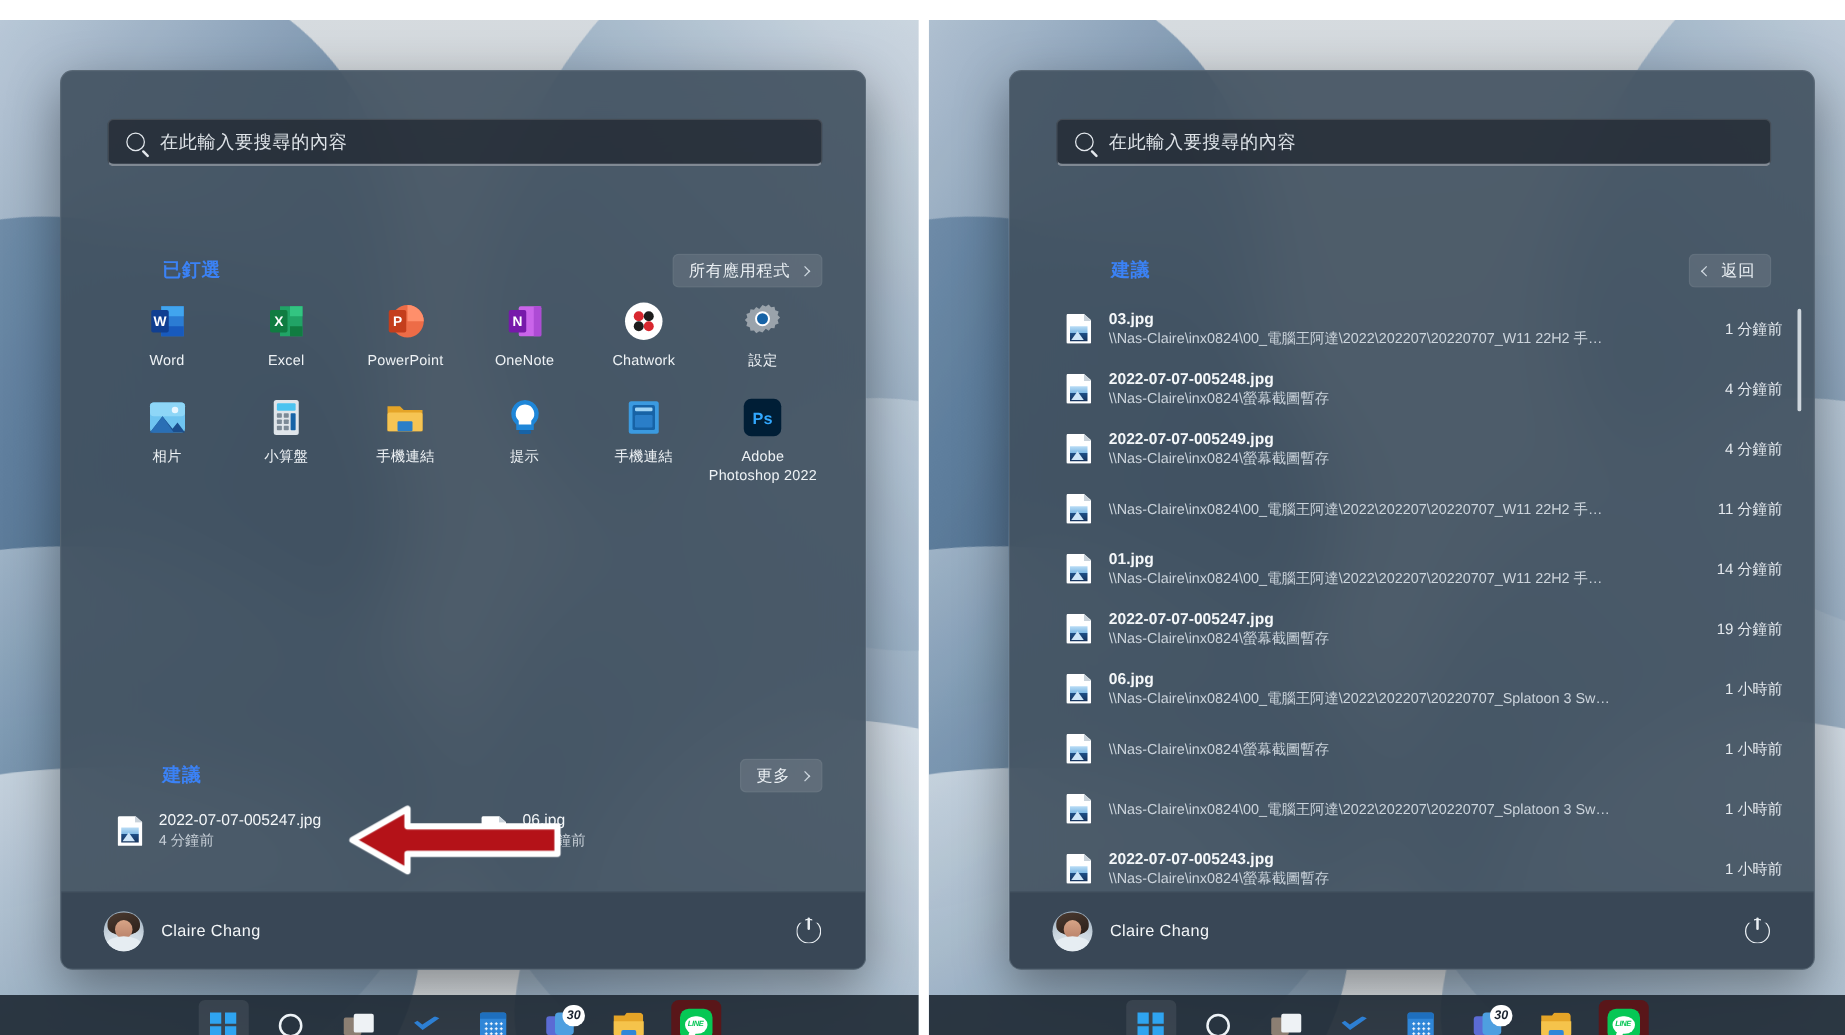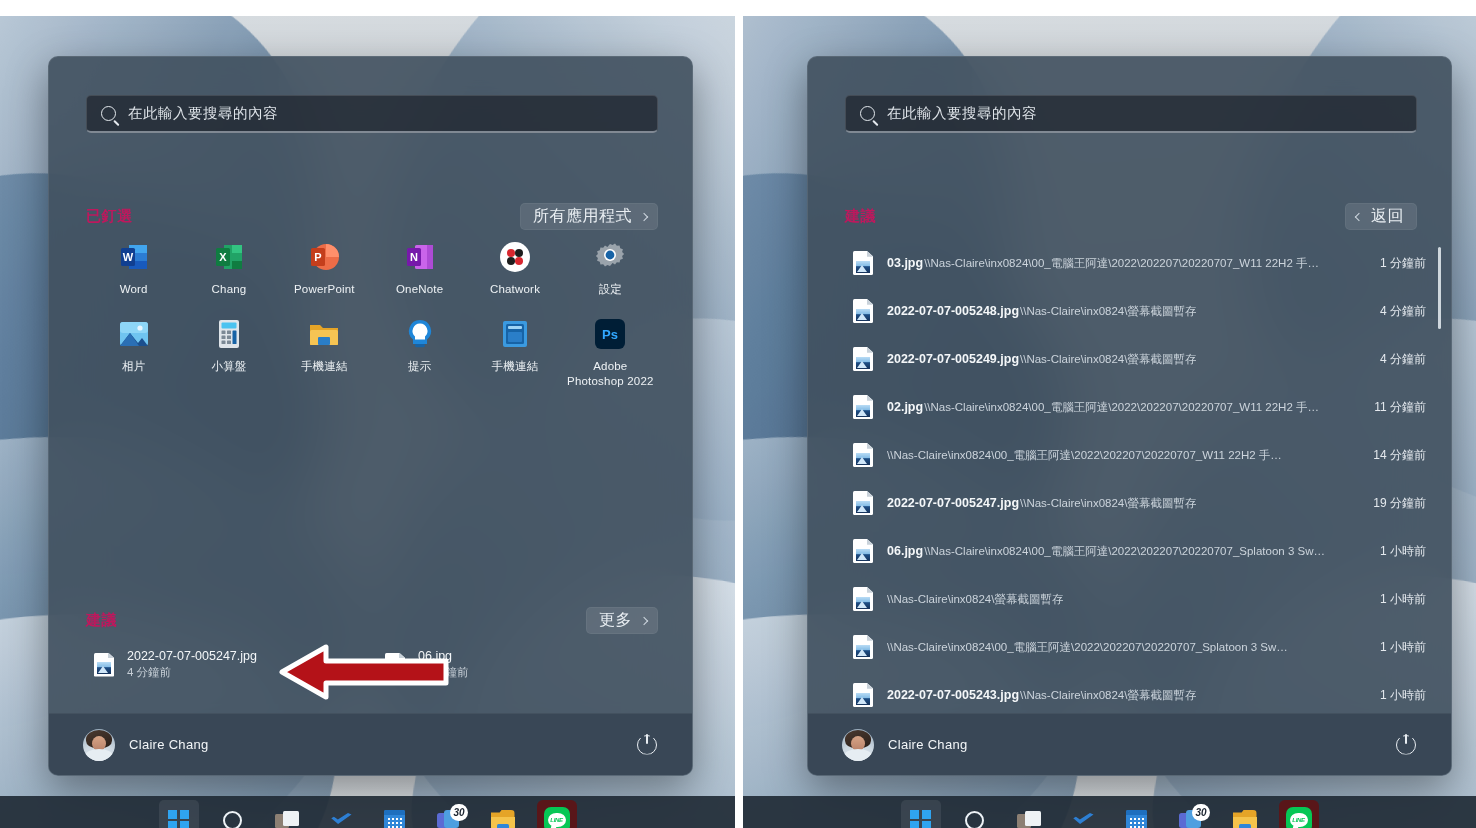--- a/index.html
+++ b/index.html
@@ -72,26 +72,26 @@
     border-radius: 5px;
     display: flex; align-items: center; gap: 12px; padding: 0 14px;
   }
   .searchbox .ph { color: #dfe4e9; font-size: 14.5px; letter-spacing:.5px; }
   .mag { width:15px; height:15px; border:1.6px solid #e3e8ed; border-radius:50%; position:relative; flex:0 0 auto; }
   .mag::after { content:""; position:absolute; right:-5px; bottom:-4px; width:7px; height:1.7px;
                 background:#e3e8ed; transform: rotate(45deg); border-radius:1px; }
 
   
   .sec-head { position:absolute; display:flex; align-items:center; justify-content:space-between; width:572px; left:37px; }
-  .sec-title { color:#be185d; font-size:15px; font-weight:700; letter-spacing:.6px; }
+  .sec-title { color:#3b82f6; font-size:15px; font-weight:700; letter-spacing:.6px;margin-left:44px; }
   .pillbtn {
     background: rgba(255,255,255,0.10);
     border-radius: 5px; height:27px; padding: 0 10px 0 12px;
     display:flex; align-items:center; gap:9px;
-    color:#e9eef2; font-size:16px; letter-spacing:.5px;
+    color:#e9eef2; font-size:13px; letter-spacing:.5px;
     border: 1px solid rgba(255,255,255,0.05);
   }
   .chev { width:6px; height:6px; border-right:1.6px solid #cfd8e0; border-top:1.6px solid #cfd8e0;
           transform: rotate(45deg); display:inline-block; }
   .chev.left { transform: rotate(-135deg); }
 
   
   .pin-grid { position:absolute; left:37px; top:182px; width:572px;
               display:grid; grid-template-columns: repeat(6, 1fr); row-gap: 18px; }
   .pin { display:flex; flex-direction:column; align-items:center; gap:9px; padding-top:2px; }
@@ -102,21 +102,21 @@
   .rec-grid { position:absolute; left:37px; top:586px; width:572px;
               display:grid; grid-template-columns: 1fr 1fr; column-gap: 10px; }
   .rec-item { display:flex; align-items:center; gap:13px; padding:6px 8px; border-radius:5px; }
   .rec-text { display:flex; flex-direction:column; gap:2px; min-width:0; }
   .rec-name { color:#f4f7f9; font-size:12.5px; white-space:nowrap; overflow:hidden; text-overflow:ellipsis; }
   .rec-sub  { color:#c6ced6; font-size:11.5px; }
 
   
   .rec-list { position:absolute; left:37px; top:182px; width:585px; }
   .rl-row { display:flex; align-items:center; gap:14px; height:48px; padding:0 4px 0 8px; border-radius:5px; }
-  .rl-txt { flex:1 1 auto; min-width:0; display:flex; flex-direction:row; gap:1px; }
+  .rl-txt { flex:1 1 auto; min-width:0; display:flex; flex-direction:column; gap:1px; }
   .rl-name { color:#f4f7f9; font-size:12.5px; font-weight:700; white-space:nowrap; overflow:hidden; text-overflow:ellipsis; }
   .rl-path { color:#ccd4dc; font-size:11.5px; white-space:nowrap; overflow:hidden; text-overflow:ellipsis; }
   .rl-time { color:#e4e9ee; font-size:12px; flex:0 0 auto; white-space:nowrap; padding-left:8px; }
 
   
   .fileicon { width:20px; height:24px; position:relative; flex:0 0 auto; }
   .fileicon .sheet { position:absolute; inset:0; background:#ffffff; border-radius:1.5px;
                      clip-path: polygon(0 0, 70% 0, 100% 22%, 100% 100%, 0 100%); }
   .fileicon .fold { position:absolute; right:0; top:0; width:30%; height:24%;
                     background:#c9d2da; clip-path: polygon(0 0, 100% 100%, 0 100%); }
@@ -252,21 +252,21 @@
           <div class="pin">
             <span class="appicon">
               <svg width="32" height="32" viewBox="0 0 32 32">
                 <rect x="11" y="4" width="18" height="24" fill="#21a366"></rect>
                 <rect x="19" y="4" width="10" height="8" fill="#33c481"></rect>
                 <rect x="19" y="20" width="10" height="8" fill="#107c41"></rect>
                 <rect x="3" y="7" width="14" height="18" rx="1.6" fill="#107c41"></rect>
                 <text x="10" y="20" font-size="11" font-weight="bold" fill="#fff" text-anchor="middle" font-family="Liberation Sans, sans-serif">X</text>
               </svg>
             </span>
-            <span class="lbl">Chang</span>
+            <span class="lbl">Excel</span>
           </div>
 
           <div class="pin">
             <span class="appicon">
               <svg width="32" height="32" viewBox="0 0 32 32">
                 <circle cx="18" cy="16" r="13" fill="#ed6c47"></circle>
                 <path d="M18 3a13 13 0 0 1 13 13H18z" fill="#ff8f6b"></path>
                 <rect x="3" y="7" width="14" height="18" rx="1.6" fill="#c43e1c"></rect>
                 <text x="10" y="20" font-size="11" font-weight="bold" fill="#fff" text-anchor="middle" font-family="Liberation Sans, sans-serif">P</text>
               </svg>
@@ -566,32 +566,32 @@
             </span>
             <span class="rl-time">4 分鐘前</span>
           </div>
           <div class="rl-row">
             <span class="fileicon">
                 <span class="sheet"></span>
                 <span class="fold"></span>
                 <span class="thumb"></span>
               </span>
             <span class="rl-txt">
-              <span class="rl-name">02.jpg</span>
               <span class="rl-path">\\Nas-Claire\inx0824\00_電腦王阿達\2022\202207\20220707_W11 22H2 手…</span>
             </span>
             <span class="rl-time">11 分鐘前</span>
           </div>
           <div class="rl-row">
             <span class="fileicon">
                 <span class="sheet"></span>
                 <span class="fold"></span>
                 <span class="thumb"></span>
               </span>
             <span class="rl-txt">
+              <span class="rl-name">01.jpg</span>
               <span class="rl-path">\\Nas-Claire\inx0824\00_電腦王阿達\2022\202207\20220707_W11 22H2 手…</span>
             </span>
             <span class="rl-time">14 分鐘前</span>
           </div>
           <div class="rl-row">
             <span class="fileicon">
                 <span class="sheet"></span>
                 <span class="fold"></span>
                 <span class="thumb"></span>
               </span>

